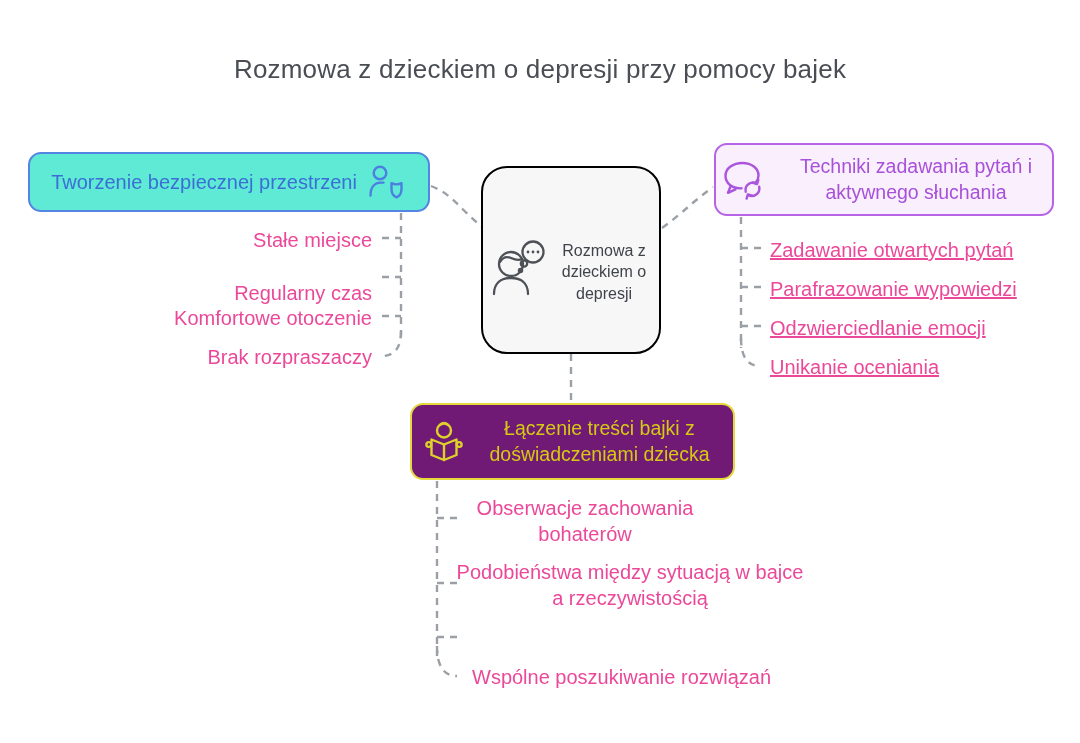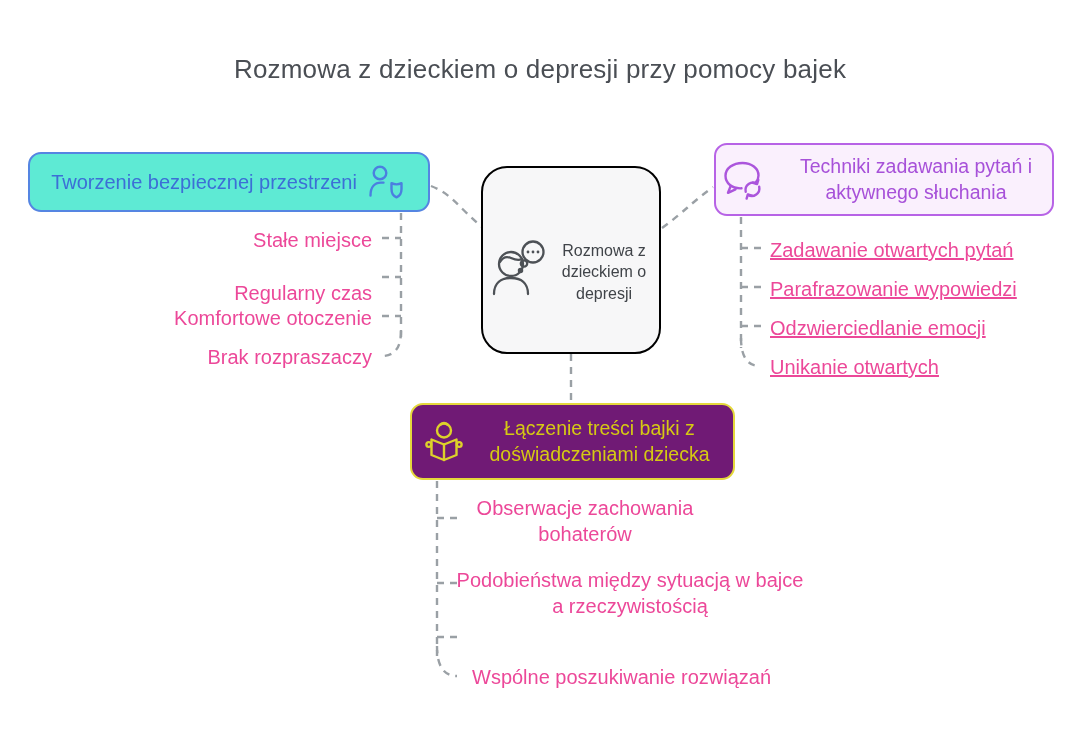--- a/index.html
+++ b/index.html
@@ -36,21 +36,21 @@
   }
   .node-label-multi{text-align:center;line-height:1.32;}
   .center-label{text-align:center;line-height:1.32;margin-top:6px;width:160px;}
   .leaf{
     position:absolute;font-size:20px;color:#ec4899;white-space:nowrap;z-index:1;
     line-height:26px;
   }
   .leaf-left{right:708px;text-align:right;}
   .leaf-right{left:770px;text-align:left;text-decoration:underline;}
   .leaf-b1{left:452px;top:495px;width:266px;text-align:center;white-space:normal;}
-  .leaf-b2{left:455px;top:559px;width:350px;text-align:center;white-space:normal;margin-top:8px;}
+  .leaf-b2{left:455px;top:559px;width:350px;text-align:center;white-space:normal;}
   .leaf-b3{left:467px;top:626px;}
   .leaf-b4{left:472px;top:664px;}
   .l1{top:227px;} .l2{top:266px;margin-top:14px;} .l3{top:305px;} .l4{top:344px;}
   .r1{top:237px;} .r2{top:276px;} .r3{top:315px;} .r4{top:354px;}
   .icon{flex:0 0 auto;display:block;}
 </style>
 </head>
 <body>
 
 <div class="canvas">
@@ -127,19 +127,19 @@
   </div>
 
   <div class="leaf leaf-left l1">Stałe miejsce</div>
   <div class="leaf leaf-left l2">Regularny czas</div>
   <div class="leaf leaf-left l3">Komfortowe otoczenie</div>
   <div class="leaf leaf-left l4">Brak rozpraszaczy</div>
 
   <div class="leaf leaf-right r1">Zadawanie otwartych pytań</div>
   <div class="leaf leaf-right r2">Parafrazowanie wypowiedzi</div>
   <div class="leaf leaf-right r3">Odzwierciedlanie emocji</div>
-  <div class="leaf leaf-right r4">Unikanie otwartych</div>
+  <div class="leaf leaf-right r4">Unikanie oceniania</div>
 
   <div class="leaf leaf-b1">Obserwacje zachowania bohaterów</div>
   <div class="leaf leaf-b2">Podobieństwa między sytuacją w bajce a rzeczywistością</div>
   <div class="leaf leaf-b4">Wspólne poszukiwanie rozwiązań</div>
 
 </div>
 
 </body></html>

